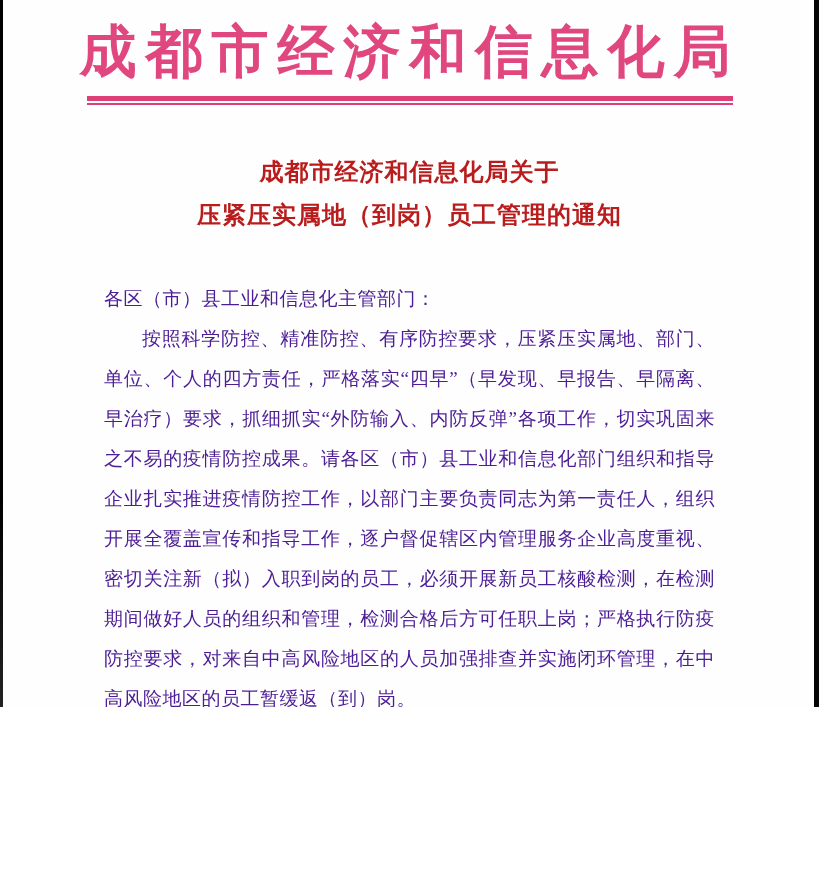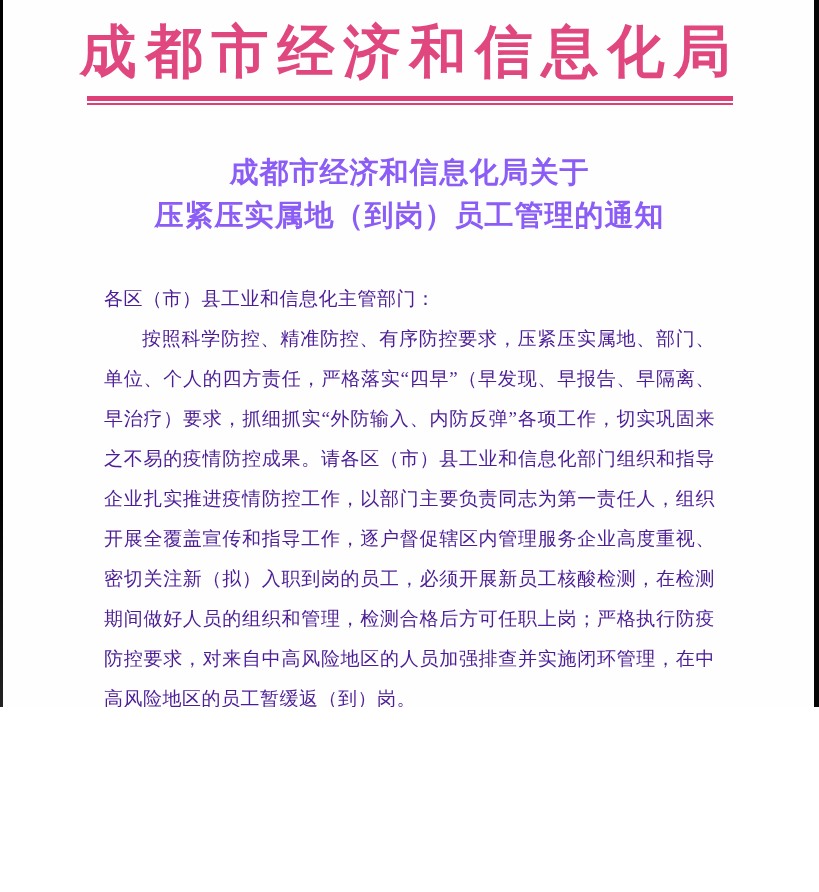--- a/index.html
+++ b/index.html
@@ -37,22 +37,22 @@
   .rule {
     width: 646px;
     margin: 2px auto 0 auto;
   }
   .rule-thick { height: 5px; background: #dd3f76; }
   .rule-gap { height: 2px; background: transparent; }
   .rule-thin { height: 2px; background: #dd3f76; }
   .doc-title {
     margin-top: 46px;
     text-align: center;
-    color: #8b5cf6;
-    font-size: 29px;
+    color: #b91c1c;
+    font-size: 24px;
     font-weight: 700;
     line-height: 43px;
     letter-spacing: 1px;
   }
   .body-text {
     padding: 0 104px;
     color: #4c1d95;
     font-size: 19px;
     line-height: 40px;
     letter-spacing: 0.5px;

